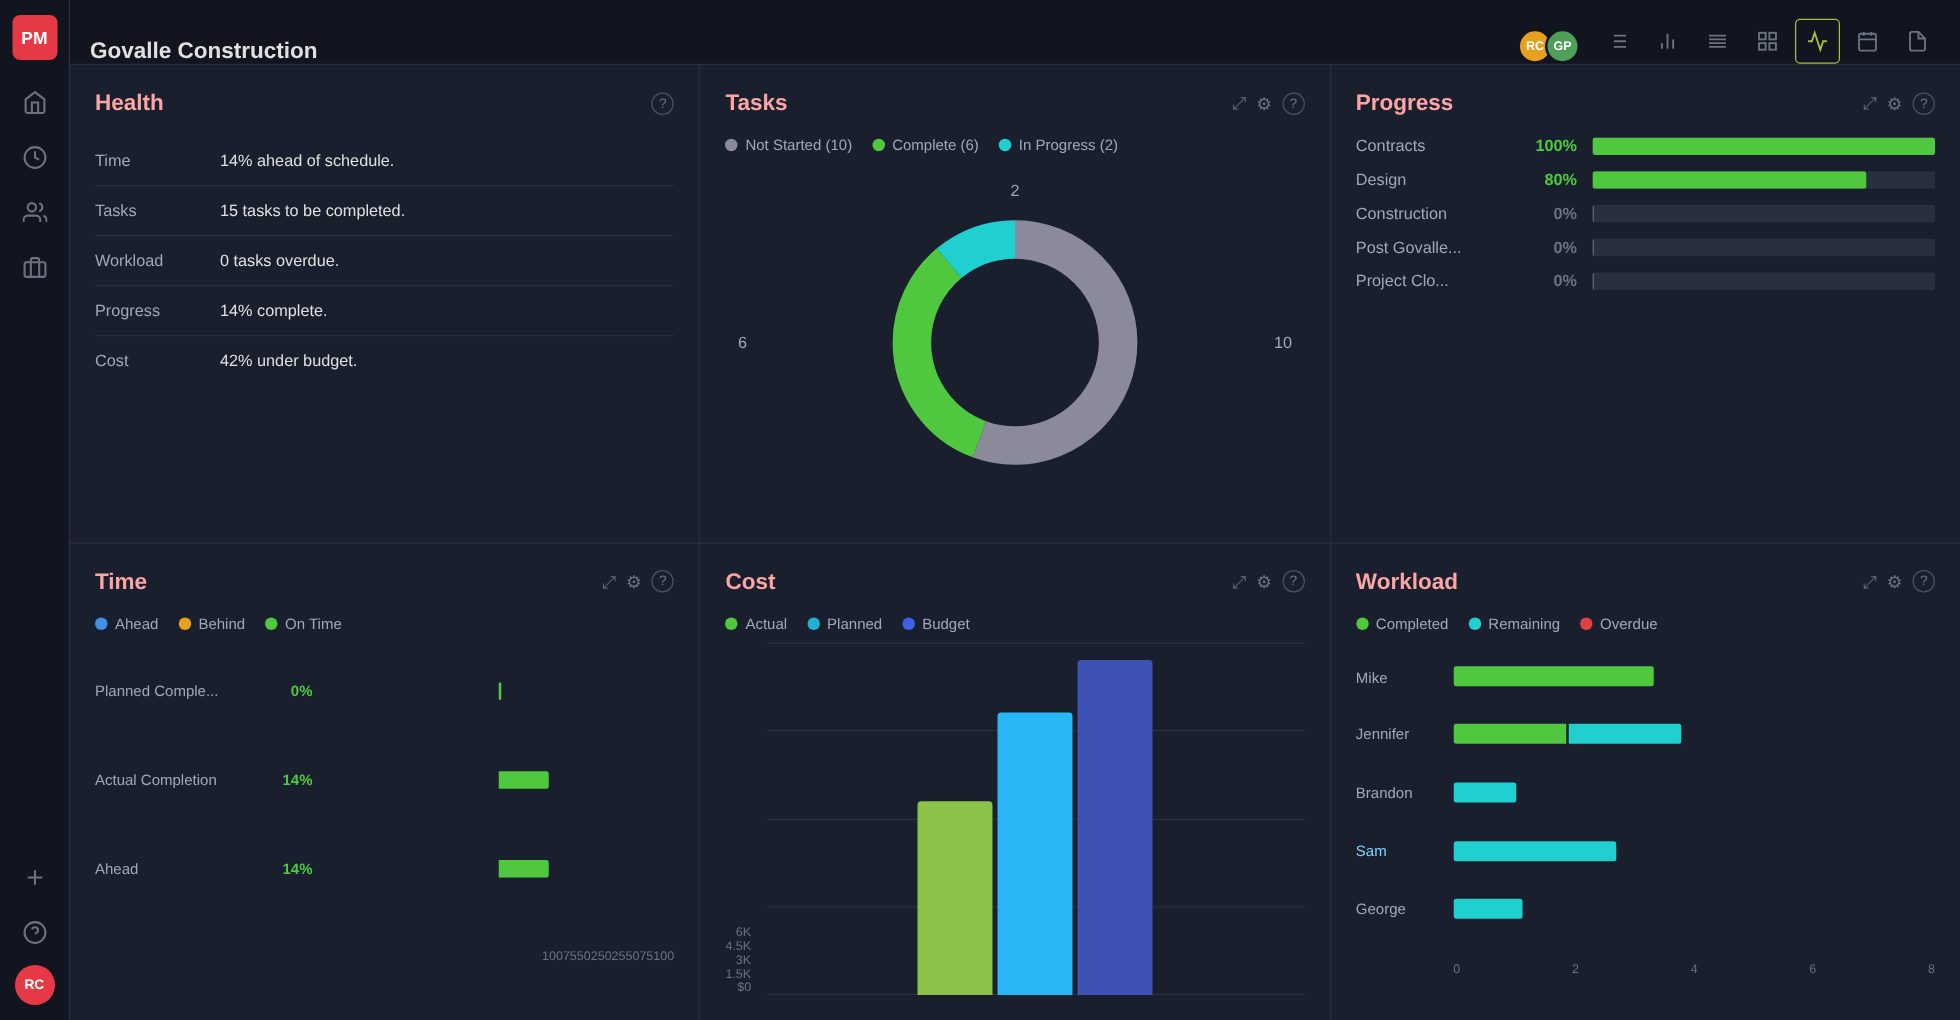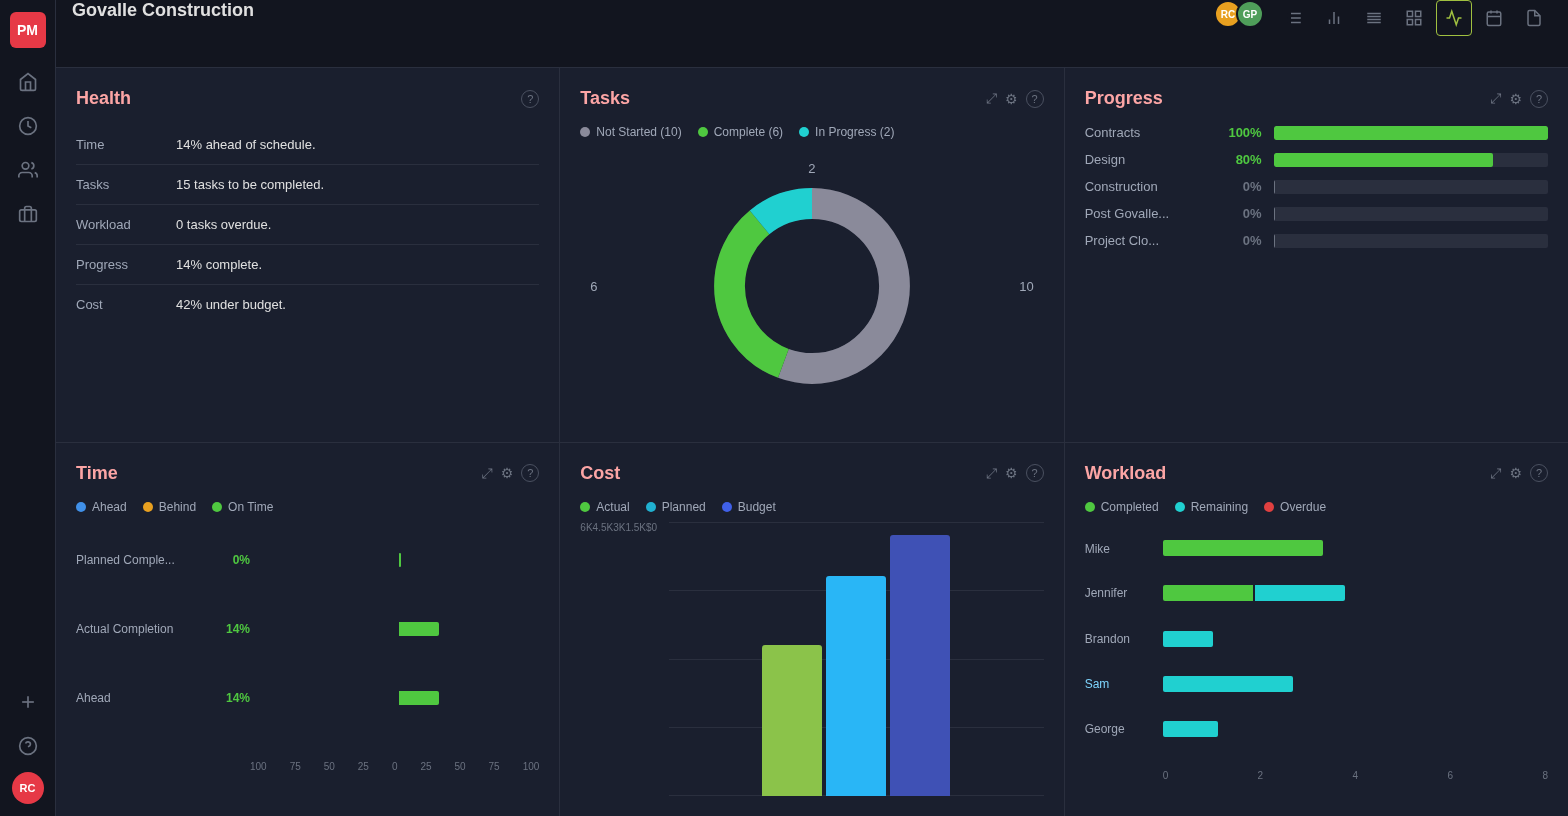--- a/index.html
+++ b/index.html
@@ -14,21 +14,21 @@
     .sidebar-icon { width: 36px; height: 36px; display: flex; align-items: center; justify-content: center; color: #6b7280; border-radius: 6px; cursor: pointer; }
     .sidebar-icon svg { width: 20px; height: 20px; }
     .sidebar-spacer { flex: 1; }
     .sidebar-add { width: 36px; height: 36px; display: flex; align-items: center; justify-content: center; color: #6b7280; border-radius: 6px; cursor: pointer; }
     .sidebar-avatar { width: 32px; height: 32px; border-radius: 50%; background: #e63946; display: flex; align-items: center; justify-content: center; color: white; font-size: 11px; font-weight: bold; }
     
     
     .main { flex: 1; display: flex; flex-direction: column; }
     
     
-    .topbar { height: 68px; background: #12151f; border-bottom: 1px solid #2a2f3e; display: flex; align-items: flex-start; padding: 0 16px; gap: 12px; }
+    .topbar { height: 52px; background: #12151f; border-bottom: 1px solid #2a2f3e; display: flex; align-items: flex-end; padding: 0 16px; gap: 12px; }
     .topbar-title { font-size: 18px; font-weight: 600; color: #e0e0e0; flex: 1; }
     .topbar-avatars { display: flex; }
     .topbar-avatar { width: 28px; height: 28px; border-radius: 50%; border: 2px solid #12151f; display: flex; align-items: center; justify-content: center; font-size: 10px; font-weight: bold; color: white; margin-left: -6px; }
     .topbar-avatar:first-child { margin-left: 0; }
     .av1 { background: #e8a020; }
     .av2 { background: #4f9e5a; }
     .topbar-icons { display: flex; gap: 4px; }
     .topbar-icon { width: 36px; height: 36px; display: flex; align-items: center; justify-content: center; color: #6b7280; border-radius: 4px; cursor: pointer; }
     .topbar-icon.active { border: 1px solid #a0c040; color: #a0c040; }
     .topbar-icon svg { width: 18px; height: 18px; }
@@ -363,21 +363,21 @@
           </div>
 
           <div style="display:flex;align-items:center;gap:8px">
             <div style="width:130px;color:#a0a8b8;font-size:12px">Ahead</div>
             <div style="width:36px;text-align:right;color:#4fc840;font-size:12px;font-weight:600">14%</div>
             <div style="flex:1;position:relative;height:20px">
               <div style="position:absolute;top:3px;left:50%;height:14px;width:40px;background:#4fc840;border-radius:0 2px 2px 0"></div>
             </div>
           </div>
 
-          <div style="display:flex;justify-content:space-between;padding-top:4px;margin-left:174px">
+          <div style="display:flex;justify-content:flex-end;padding-top:4px;margin-left:174px">
             <span style="font-size:10px;color:#6b7280">100</span>
             <span style="font-size:10px;color:#6b7280">75</span>
             <span style="font-size:10px;color:#6b7280">50</span>
             <span style="font-size:10px;color:#6b7280">25</span>
             <span style="font-size:10px;color:#6b7280">0</span>
             <span style="font-size:10px;color:#6b7280">25</span>
             <span style="font-size:10px;color:#6b7280">50</span>
             <span style="font-size:10px;color:#6b7280">75</span>
             <span style="font-size:10px;color:#6b7280">100</span>
           </div>
@@ -402,21 +402,21 @@
             <div class="legend-dot" style="background:#20b0d0"></div>
             <span>Planned</span>
           </div>
           <div class="legend-item">
             <div class="legend-dot" style="background:#4060e8"></div>
             <span>Budget</span>
           </div>
         </div>
         <div style="flex:1;display:flex;gap:8px">
 
-          <div style="display:flex;justify-content:center;text-align:right;padding-right:4px">
+          <div style="display:flex;flex-direction:column;justify-content:flex-end;text-align:right;padding-right:4px">
             <span style="font-size:10px;color:#6b7280">6K</span>
             <span style="font-size:10px;color:#6b7280">4.5K</span>
             <span style="font-size:10px;color:#6b7280">3K</span>
             <span style="font-size:10px;color:#6b7280">1.5K</span>
             <span style="font-size:10px;color:#6b7280">$0</span>
           </div>
 
           <div style="flex:1;position:relative">
 
             <div style="position:absolute;width:100%;top:0;border-top:1px solid #2a2f3e"></div>

